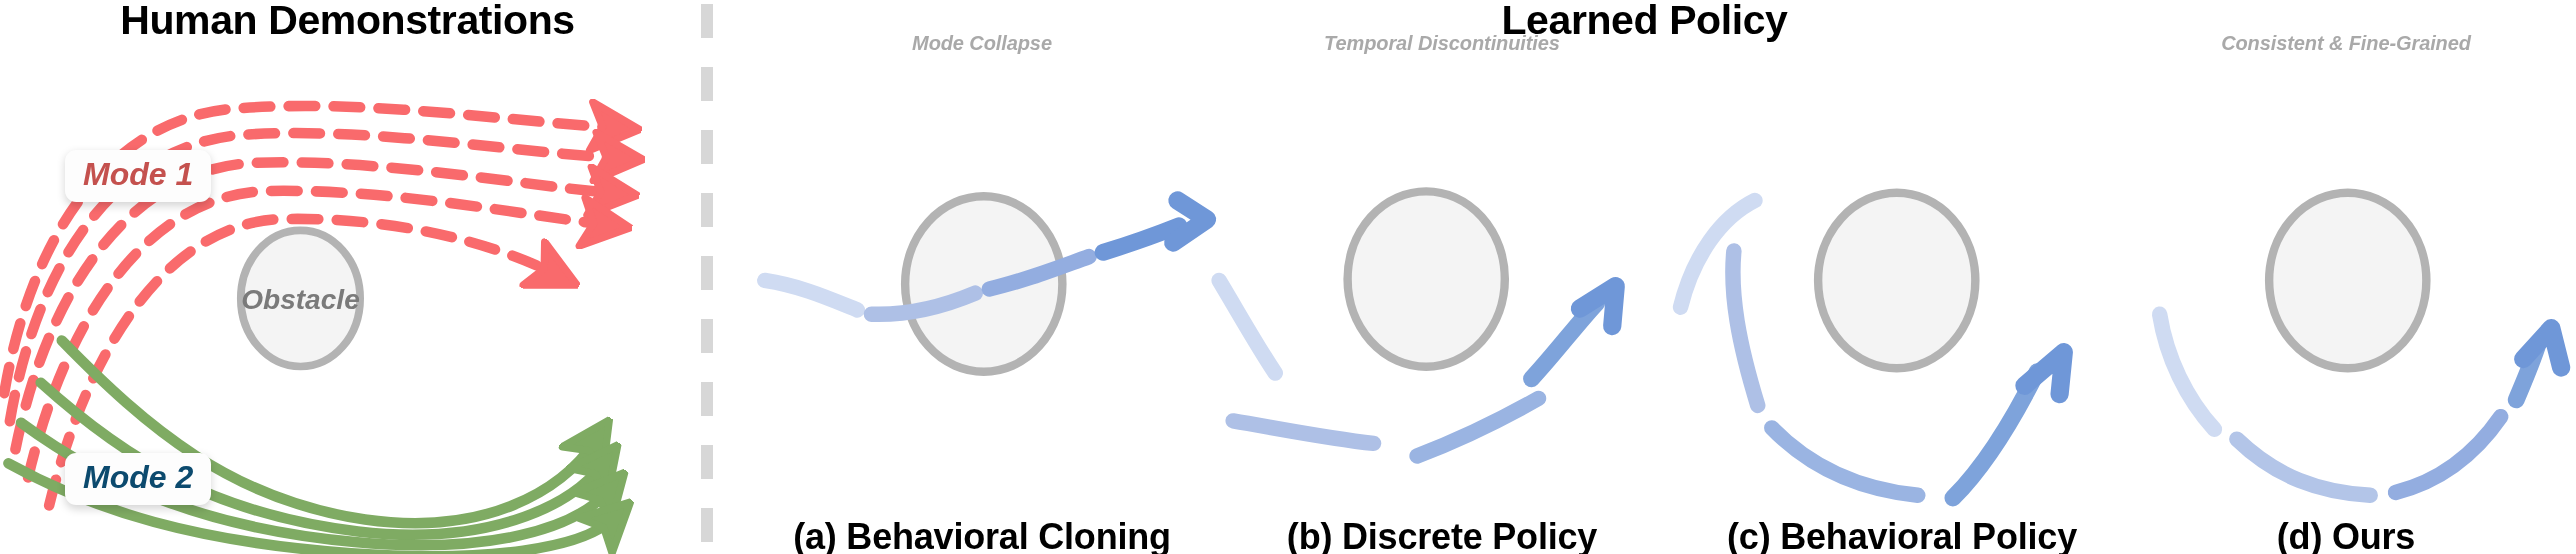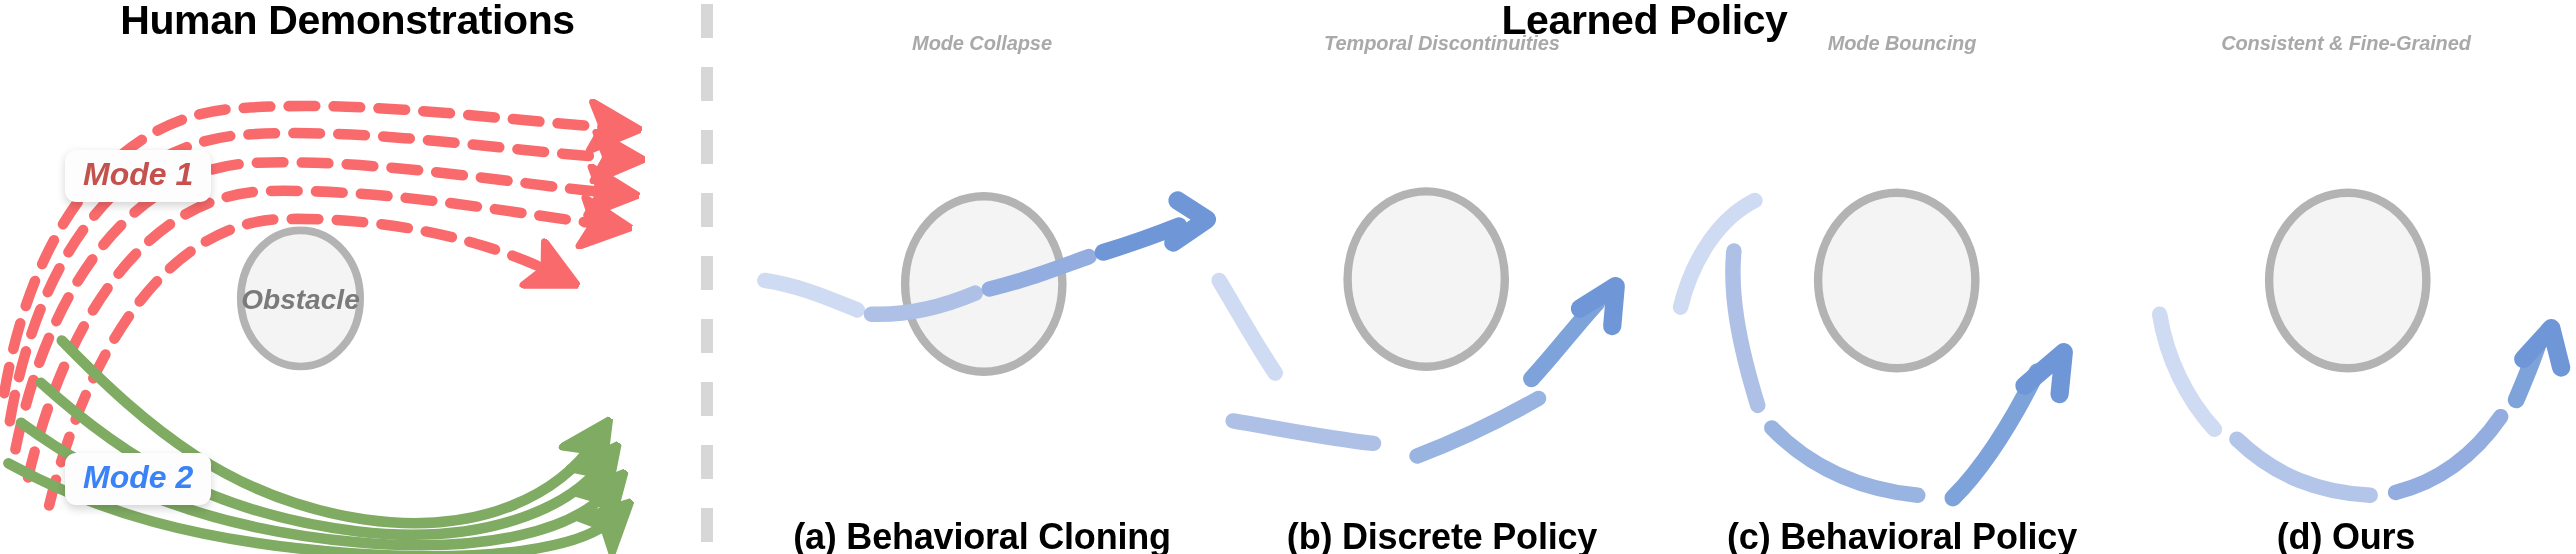--- a/index.html
+++ b/index.html
@@ -50,21 +50,21 @@
 
   
   .mode-chip{
     position:absolute;background:#fdfdfd;border-radius:11.2px;
     padding:8.4px 18px 9.8px 18px;
     box-shadow:0 3.5px 9px rgba(0,0,0,0.17);
     font-style:italic;font-weight:bold;font-size:32px;
     white-space:nowrap;line-height:1.05;
   }
   #chip-mode1{left:65px;top:150px;color:#c4514e;}
-  #chip-mode2{left:65px;top:453px;color:#3b82f6;}
+  #chip-mode2{left:65px;top:453px;color:#0c4a6e;}
 </style>
 </head>
 <body>
 
 <div class="figure">
 
   <div class="panel-title" id="title-left">Human Demonstrations</div>
 
   <svg id="left-svg" width="695" height="554" viewBox="0 0 990 789">
     <defs>
@@ -103,21 +103,20 @@
   <div class="mode-chip" id="chip-mode2">
     <span>Mode 2</span>
   </div>
 
   <div id="divider"></div>
 
   <div class="panel-title" id="title-right">Learned Policy</div>
 
   <div class="sub-caption col" style="left:752px;">Mode Collapse</div>
   <div class="sub-caption col" style="left:1212px;">Temporal Discontinuities</div>
-  <div class="sub-caption col" style="left:1672px;">Mode Bouncing</div>
   <div class="sub-caption col" style="left:2116px;">Consistent &amp; Fine-Grained</div>
 
   <svg class="policy-svg" style="left:752px;" width="460" height="365" viewBox="0 0 655 520">
     <defs>
       <linearGradient id="gA" x1="0" y1="1" x2="1" y2="0">
         <stop offset="0%" stop-color="#cfdbf2"></stop>
         <stop offset="45%" stop-color="#a8bce4"></stop>
         <stop offset="100%" stop-color="#6f97d8"></stop>
       </linearGradient>
     </defs>

